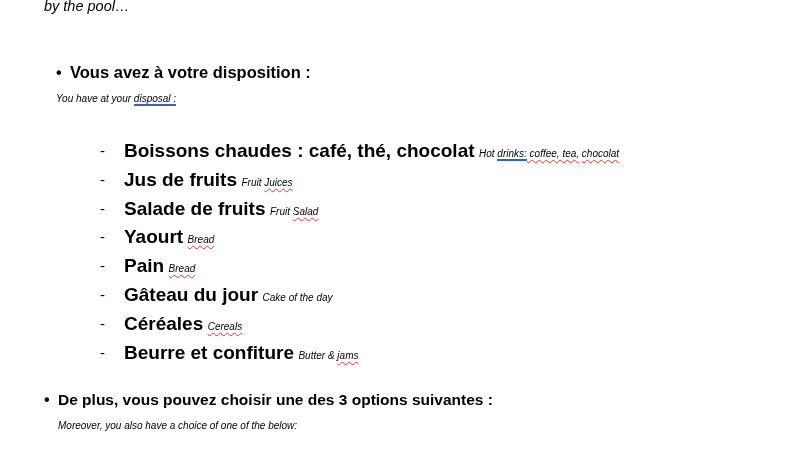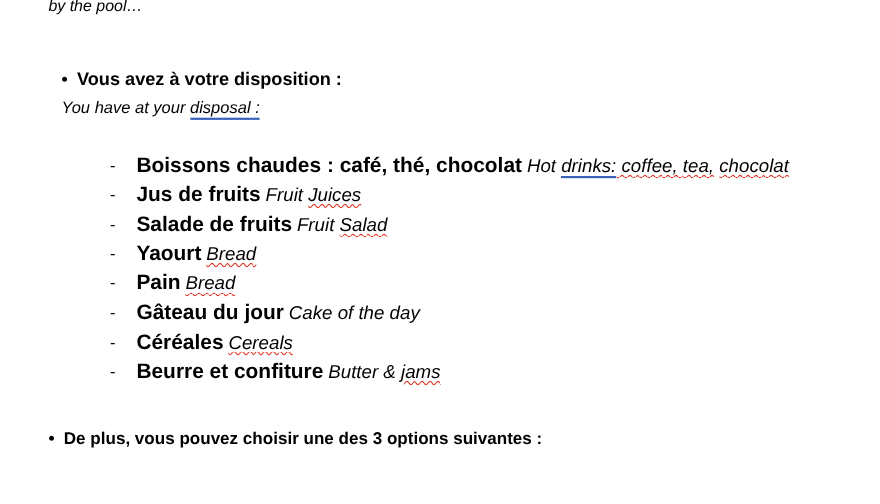--- a/index.html
+++ b/index.html
@@ -83,21 +83,21 @@
     display: inline-block;
     width: 14px;
     font-size: 16px;
     line-height: 24px;
   }
   .bullet-line.small {
     font-size: 15.5px;
   }
 
   .trans-line {
-    font-size: 15px;
+    font-size: 10px;
     font-style: italic;
     line-height: 22px;
     margin-top: 3px;
     white-space: nowrap;
   }
   .trans-indent {
     margin-left: 14px;
   }
 
   
@@ -120,21 +120,21 @@
     position: absolute;
     left: 0;
     top: 0;
     font-weight: normal;
     font-size: 15px;
   }
   .dash-item .fr {
     font-size: 19px;
   }
   .dash-item .en {
-    font-size: 17px;
+    font-size: 10px;
     font-style: italic;
   }
 </style>
 </head>
 <body>
 
 <div class="page">
 
   <div class="top-line">
     <span class="en">by the pool…</span>
@@ -198,15 +198,18 @@
       <span class="fr">Beurre et confiture</span>
       <span class="en">Butter &amp; </span><span class="en sp">jams</span>
     </li>
 
   </ul>
 
   <div class="section-2">
     <div class="bullet-line small">
       <span class="bullet-dot">•</span><span class="fr">De plus, vous pouvez choisir une des 3 options suivantes :</span>
     </div>
+    <div class="trans-line trans-indent">
+      <span class="en">Moreover, you also have a choice of one of the below:</span>
+    </div>
   </div>
 
 </div>
 
 </body></html>

